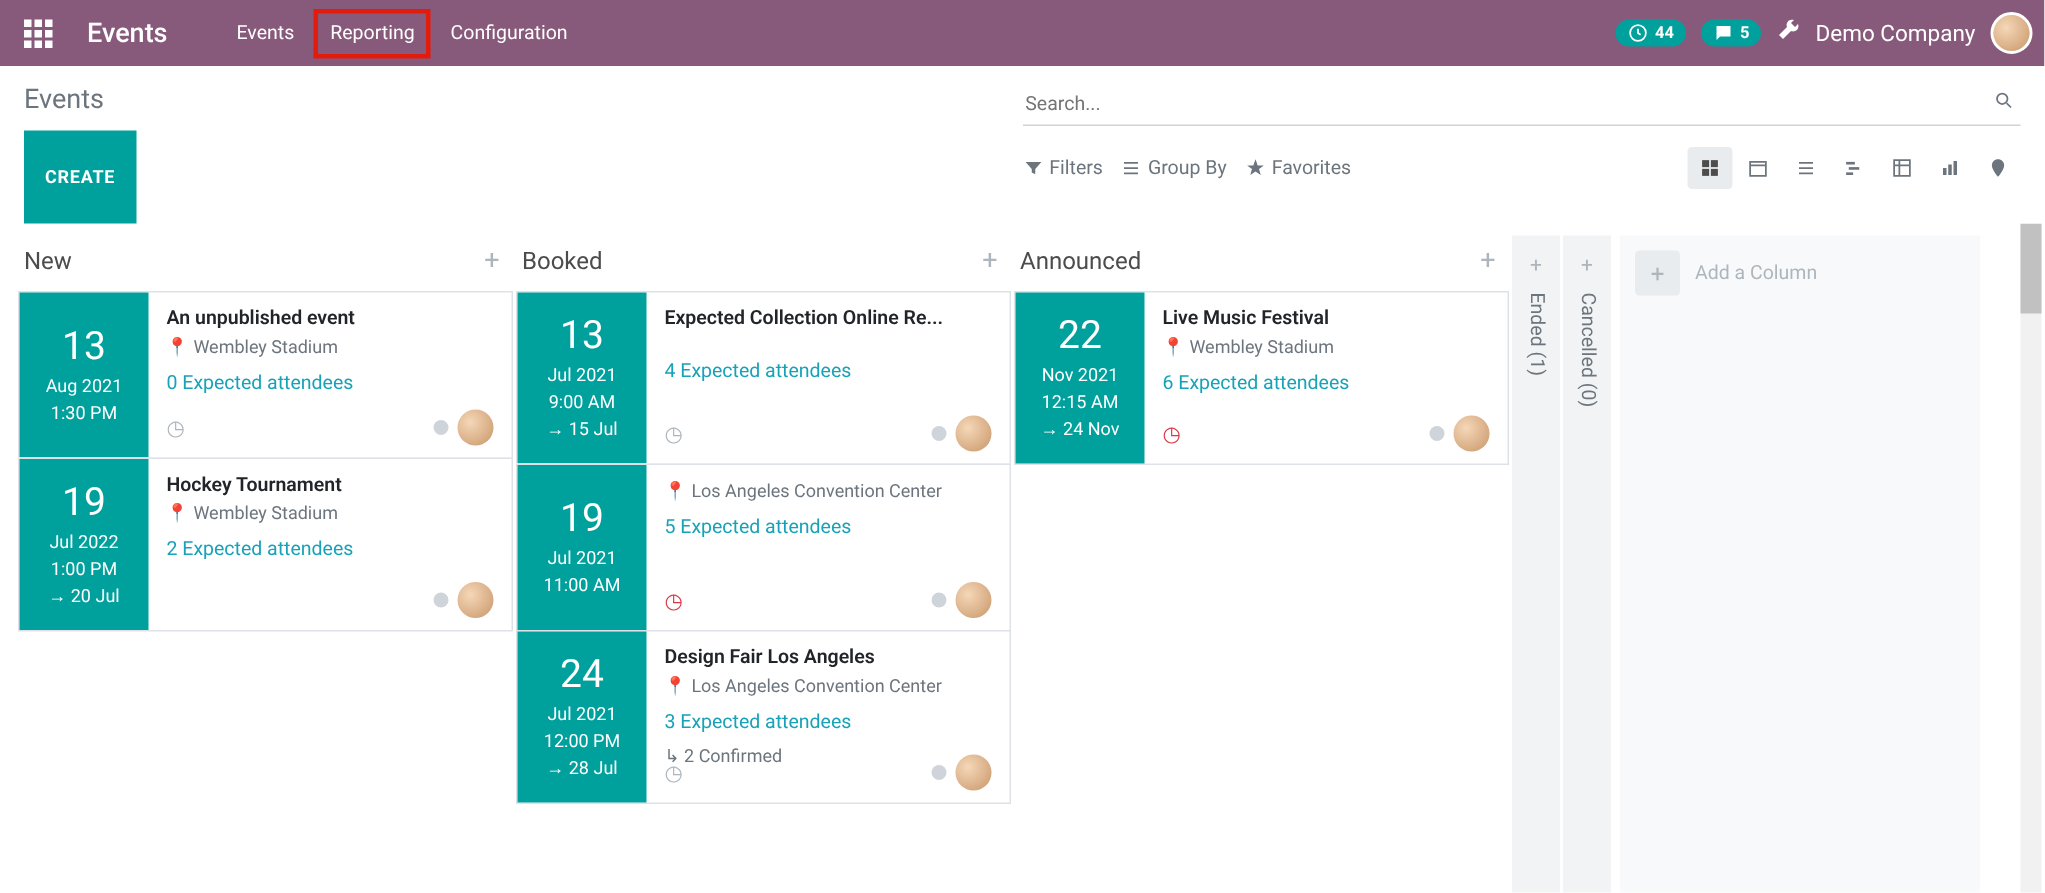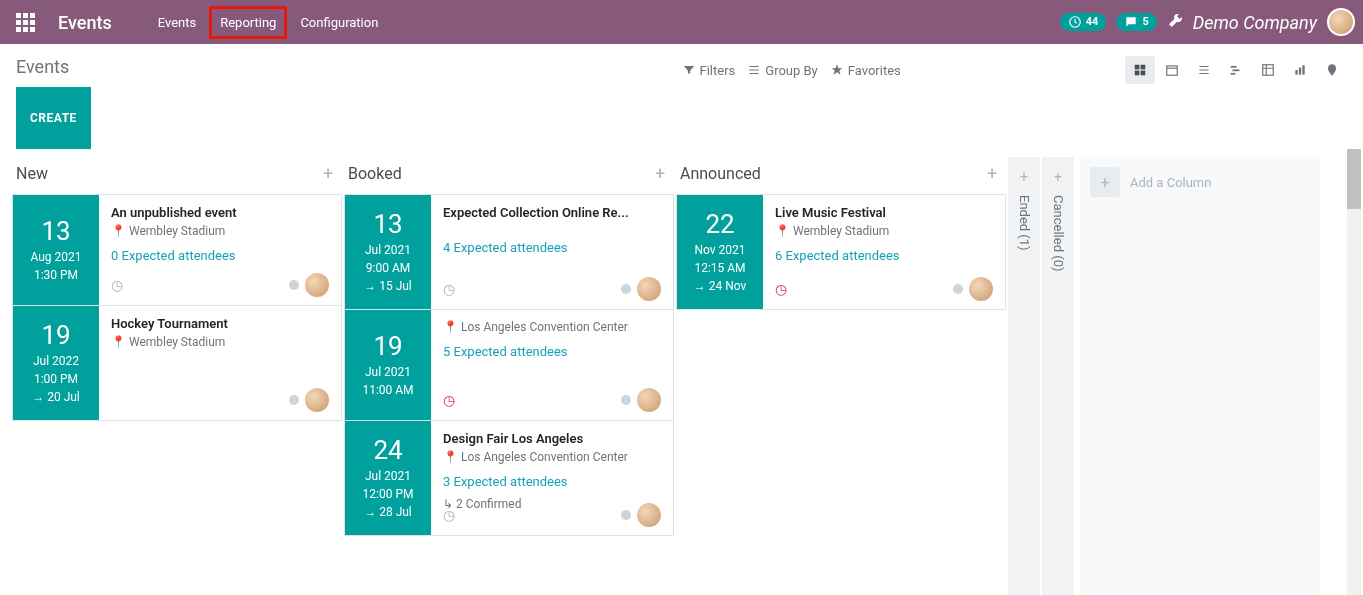--- a/index.html
+++ b/index.html
@@ -9,21 +9,21 @@
 .apps-icon { width: 34px; height: 34px; display: flex; align-items: center; justify-content: center; cursor: pointer; }
 .grid9 { display: grid; grid-template-columns: repeat(3, 5px); grid-template-rows: repeat(3, 5px); gap: 2px; }
 .grid9 span { background: #fff; }
 .brand { font-size: 18px; font-weight: 500; margin-left: 16px; margin-right: 36px; }
 .topnav { display: flex; gap: 4px; }
 .topnav a { color: #fff; text-decoration: none; padding: 8px 10px; font-size: 13px; cursor: pointer; }
 .topnav a.highlighted { outline: 3px solid #e31b0c; outline-offset: -2px; }
 .top-right { margin-left: auto; display: flex; align-items: center; gap: 10px; }
 .badge-item { display: flex; align-items: flex-start; gap: 4px; background: #00a09d; border-radius: 12px; padding: 2px 8px; font-size: 11px; font-weight: bold; cursor: pointer; }
 .wrench { cursor: pointer; }
-.company { font-size: 18px; cursor: pointer; font-style: italic; }
+.company { font-size: 15px; cursor: pointer; }
 .avatar { width: 28px; height: 28px; border-radius: 50%; background: radial-gradient(circle at 35% 35%, #f5d7b8, #c89668); cursor: pointer; border: 2px solid #fff; }
 
 .controlbar { display: flex; align-items: flex-start; padding: 12px 16px 0 16px; }
 .cb-left { flex: 1; }
 .breadcrumb { font-size: 18px; color: #6c757d; margin-bottom: 10px; }
 .btn-create { background: #00a09d; color: #fff; border: none; padding: 24px 14px; font-size: 12px; font-weight: bold; letter-spacing: 0.5px; cursor: pointer; }
 .cb-right { flex: 1; }
 .searchbox { position: relative; border-bottom: 1px solid #ced4da; margin-bottom: 14px; }
 .searchbox input { width: 100%; border: none; outline: none; padding: 6px 28px 6px 2px; font-size: 13px; background: transparent; }
 .searchbox .sicon { position: absolute; right: 4px; top: 4px; color: #6c757d; cursor: pointer; }
@@ -116,20 +116,29 @@
     <div class="avatar"></div>
   </div>
 </div>
 
 <div class="controlbar">
   <div class="cb-left">
     <div class="breadcrumb">Events</div>
     <button class="btn-create">CREATE</button>
   </div>
   <div class="cb-right">
+    <div class="searchbox">
+      <input type="text" placeholder="Search..." style="">
+      <span class="sicon">
+        <svg class="svg-ico" viewBox="0 0 24 24">
+            <circle cx="10" cy="10" r="6" fill="none" stroke="currentColor" stroke-width="2"></circle>
+            <path d="M15 15l5 5" stroke="currentColor" stroke-width="2"></path>
+          </svg>
+      </span>
+    </div>
     <div class="toolbar-row">
       <div class="filter-group">
         <span>
           <svg class="svg-ico" viewBox="0 0 24 24">
               <path d="M3 5h18l-7 8v6l-4-2v-4z" fill="currentColor"></path>
             </svg>
           <span>Filters</span>
         </span>
         <span>
           <svg class="svg-ico" viewBox="0 0 24 24">
@@ -224,20 +233,21 @@
       <div class="kcard">
         <div class="kdate">
           <div class="day">19</div>
           <div class="sub">Jul 2022</div>
           <div class="sub">1:00 PM</div>
           <div class="sub">→ <span>20 Jul</span></div>
         </div>
         <div class="kbody">
           <div class="ktitle">Hockey Tournament</div>
           <div class="kloc">📍 <span>Wembley Stadium</span></div>
+          <div class="katt">2 Expected attendees</div>
           <div class="kfoot">
             <span class="clock" style="visibility:hidden">◷</span>
             <div class="kfoot-right">
                 <span class="dot"></span>
                 <div class="mini-avatar"></div>
               </div>
           </div>
         </div>
       </div>
     </div>

